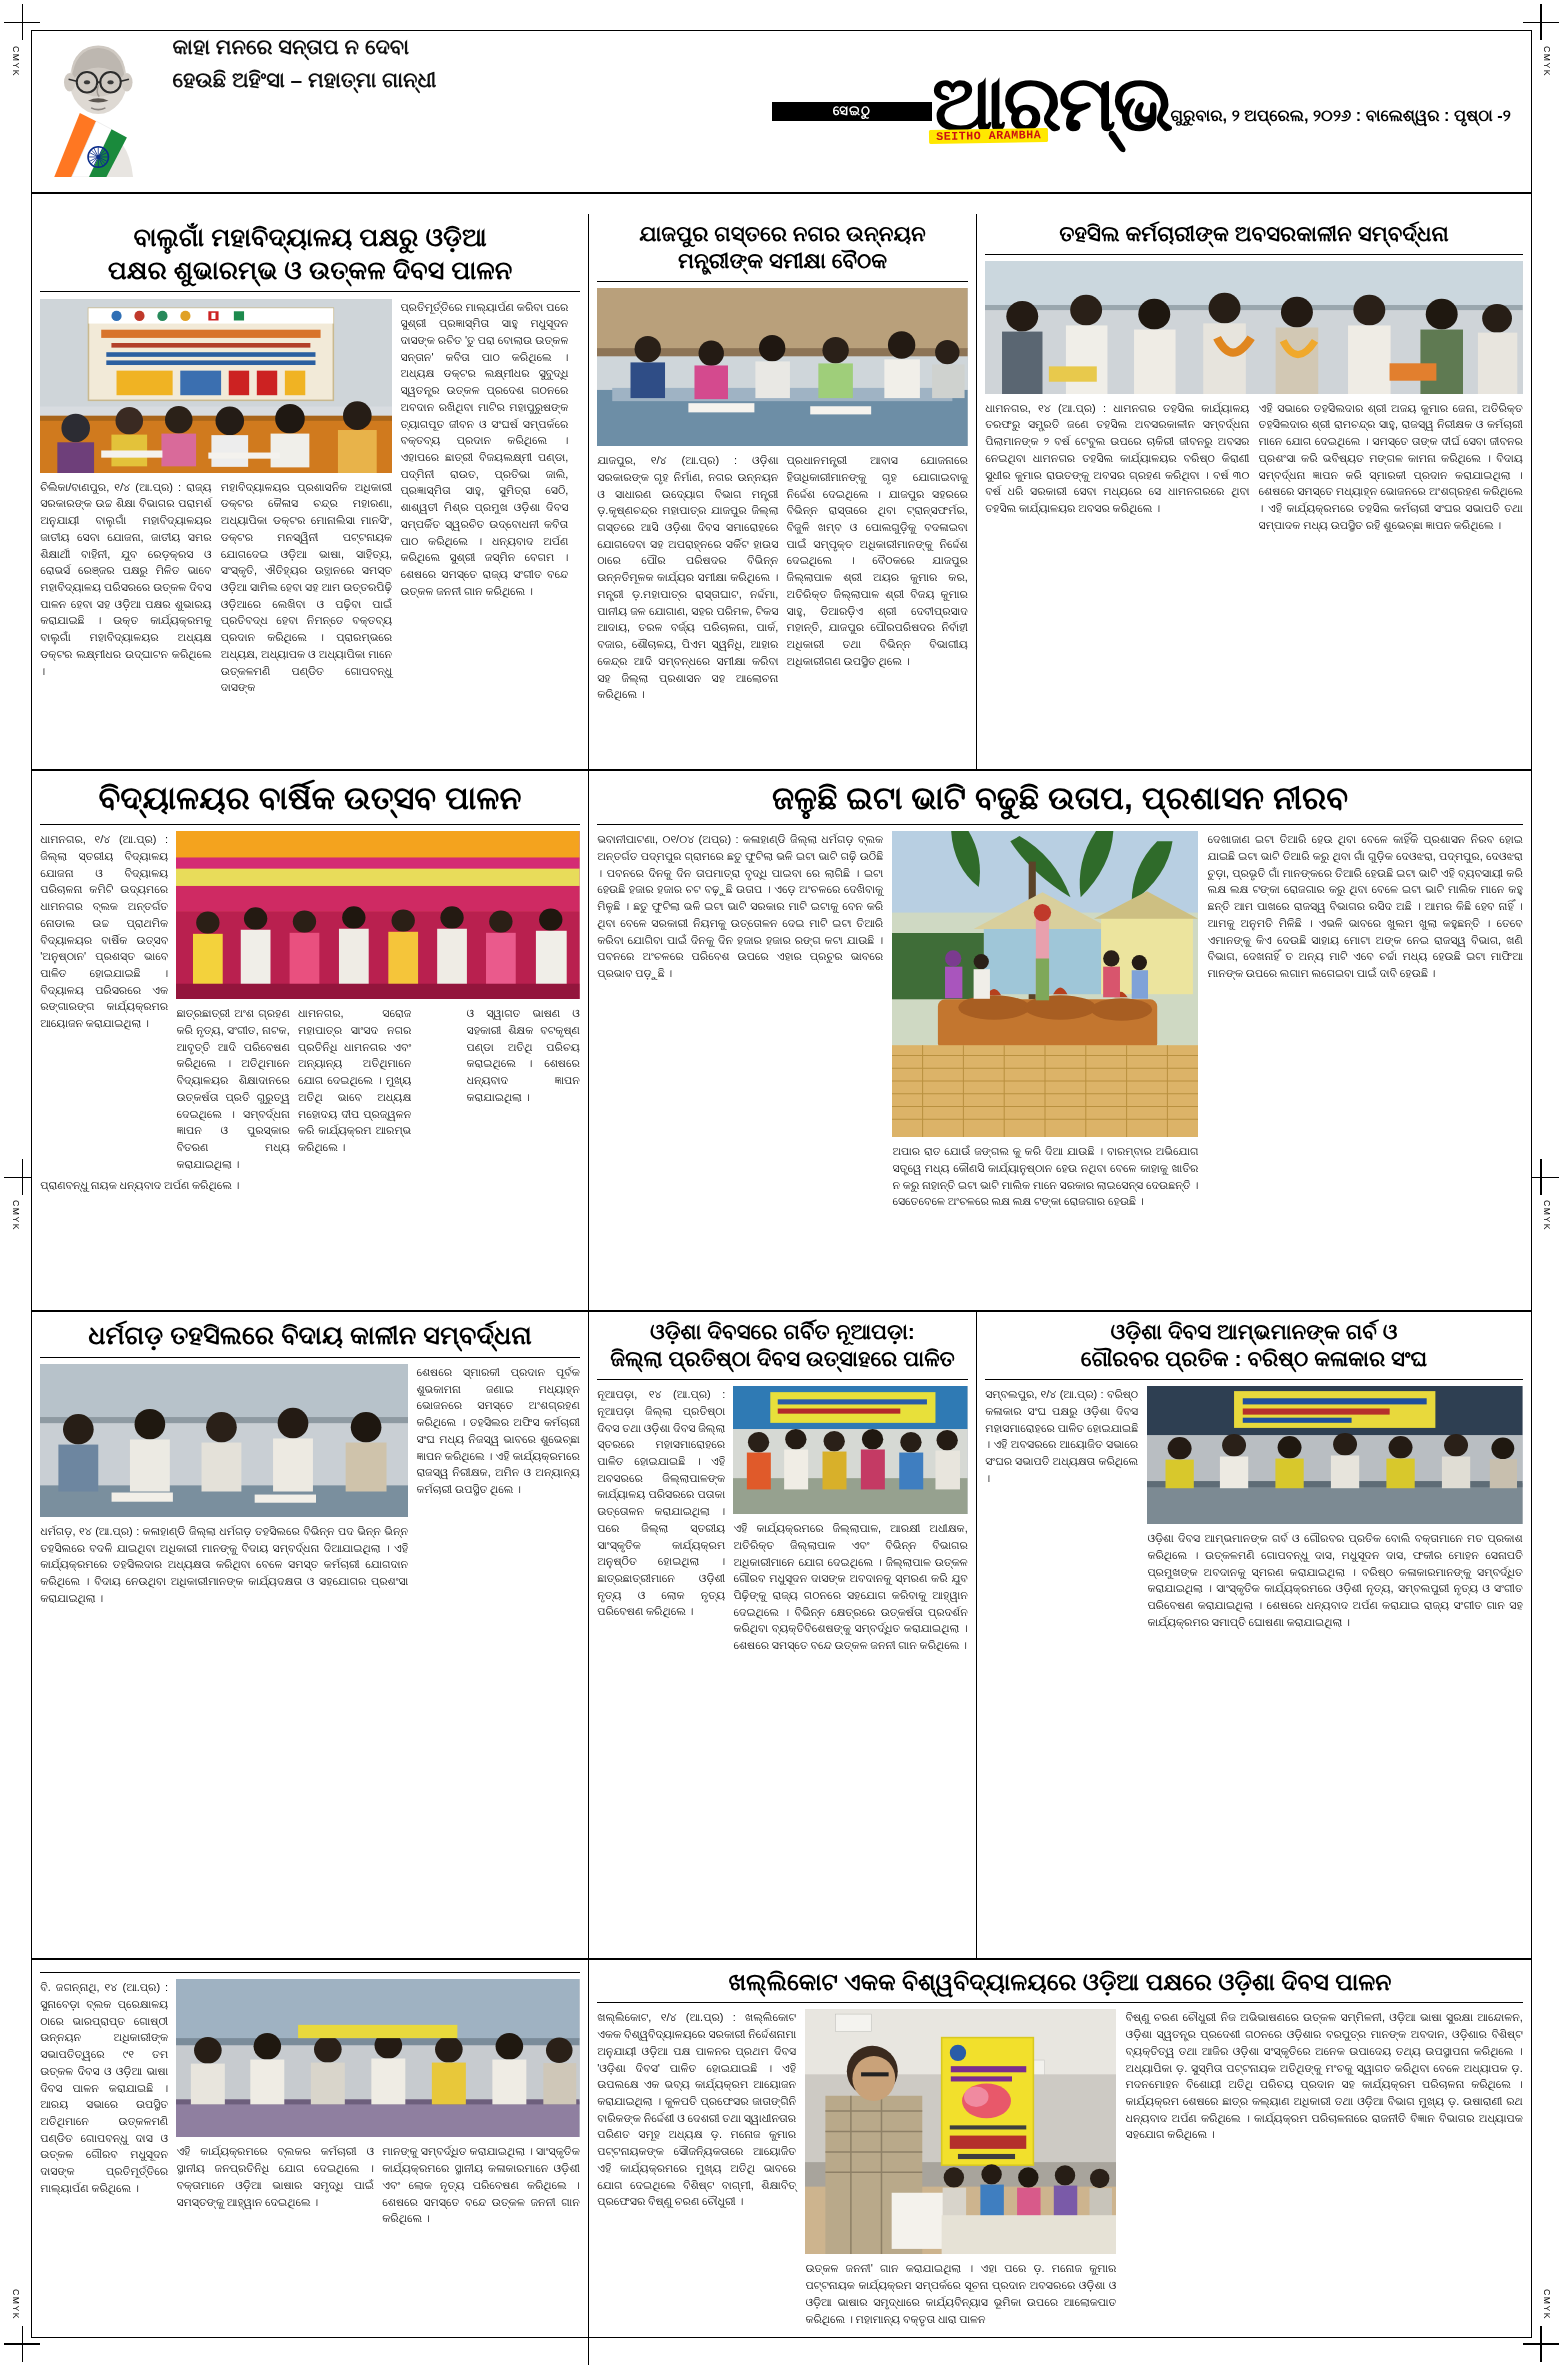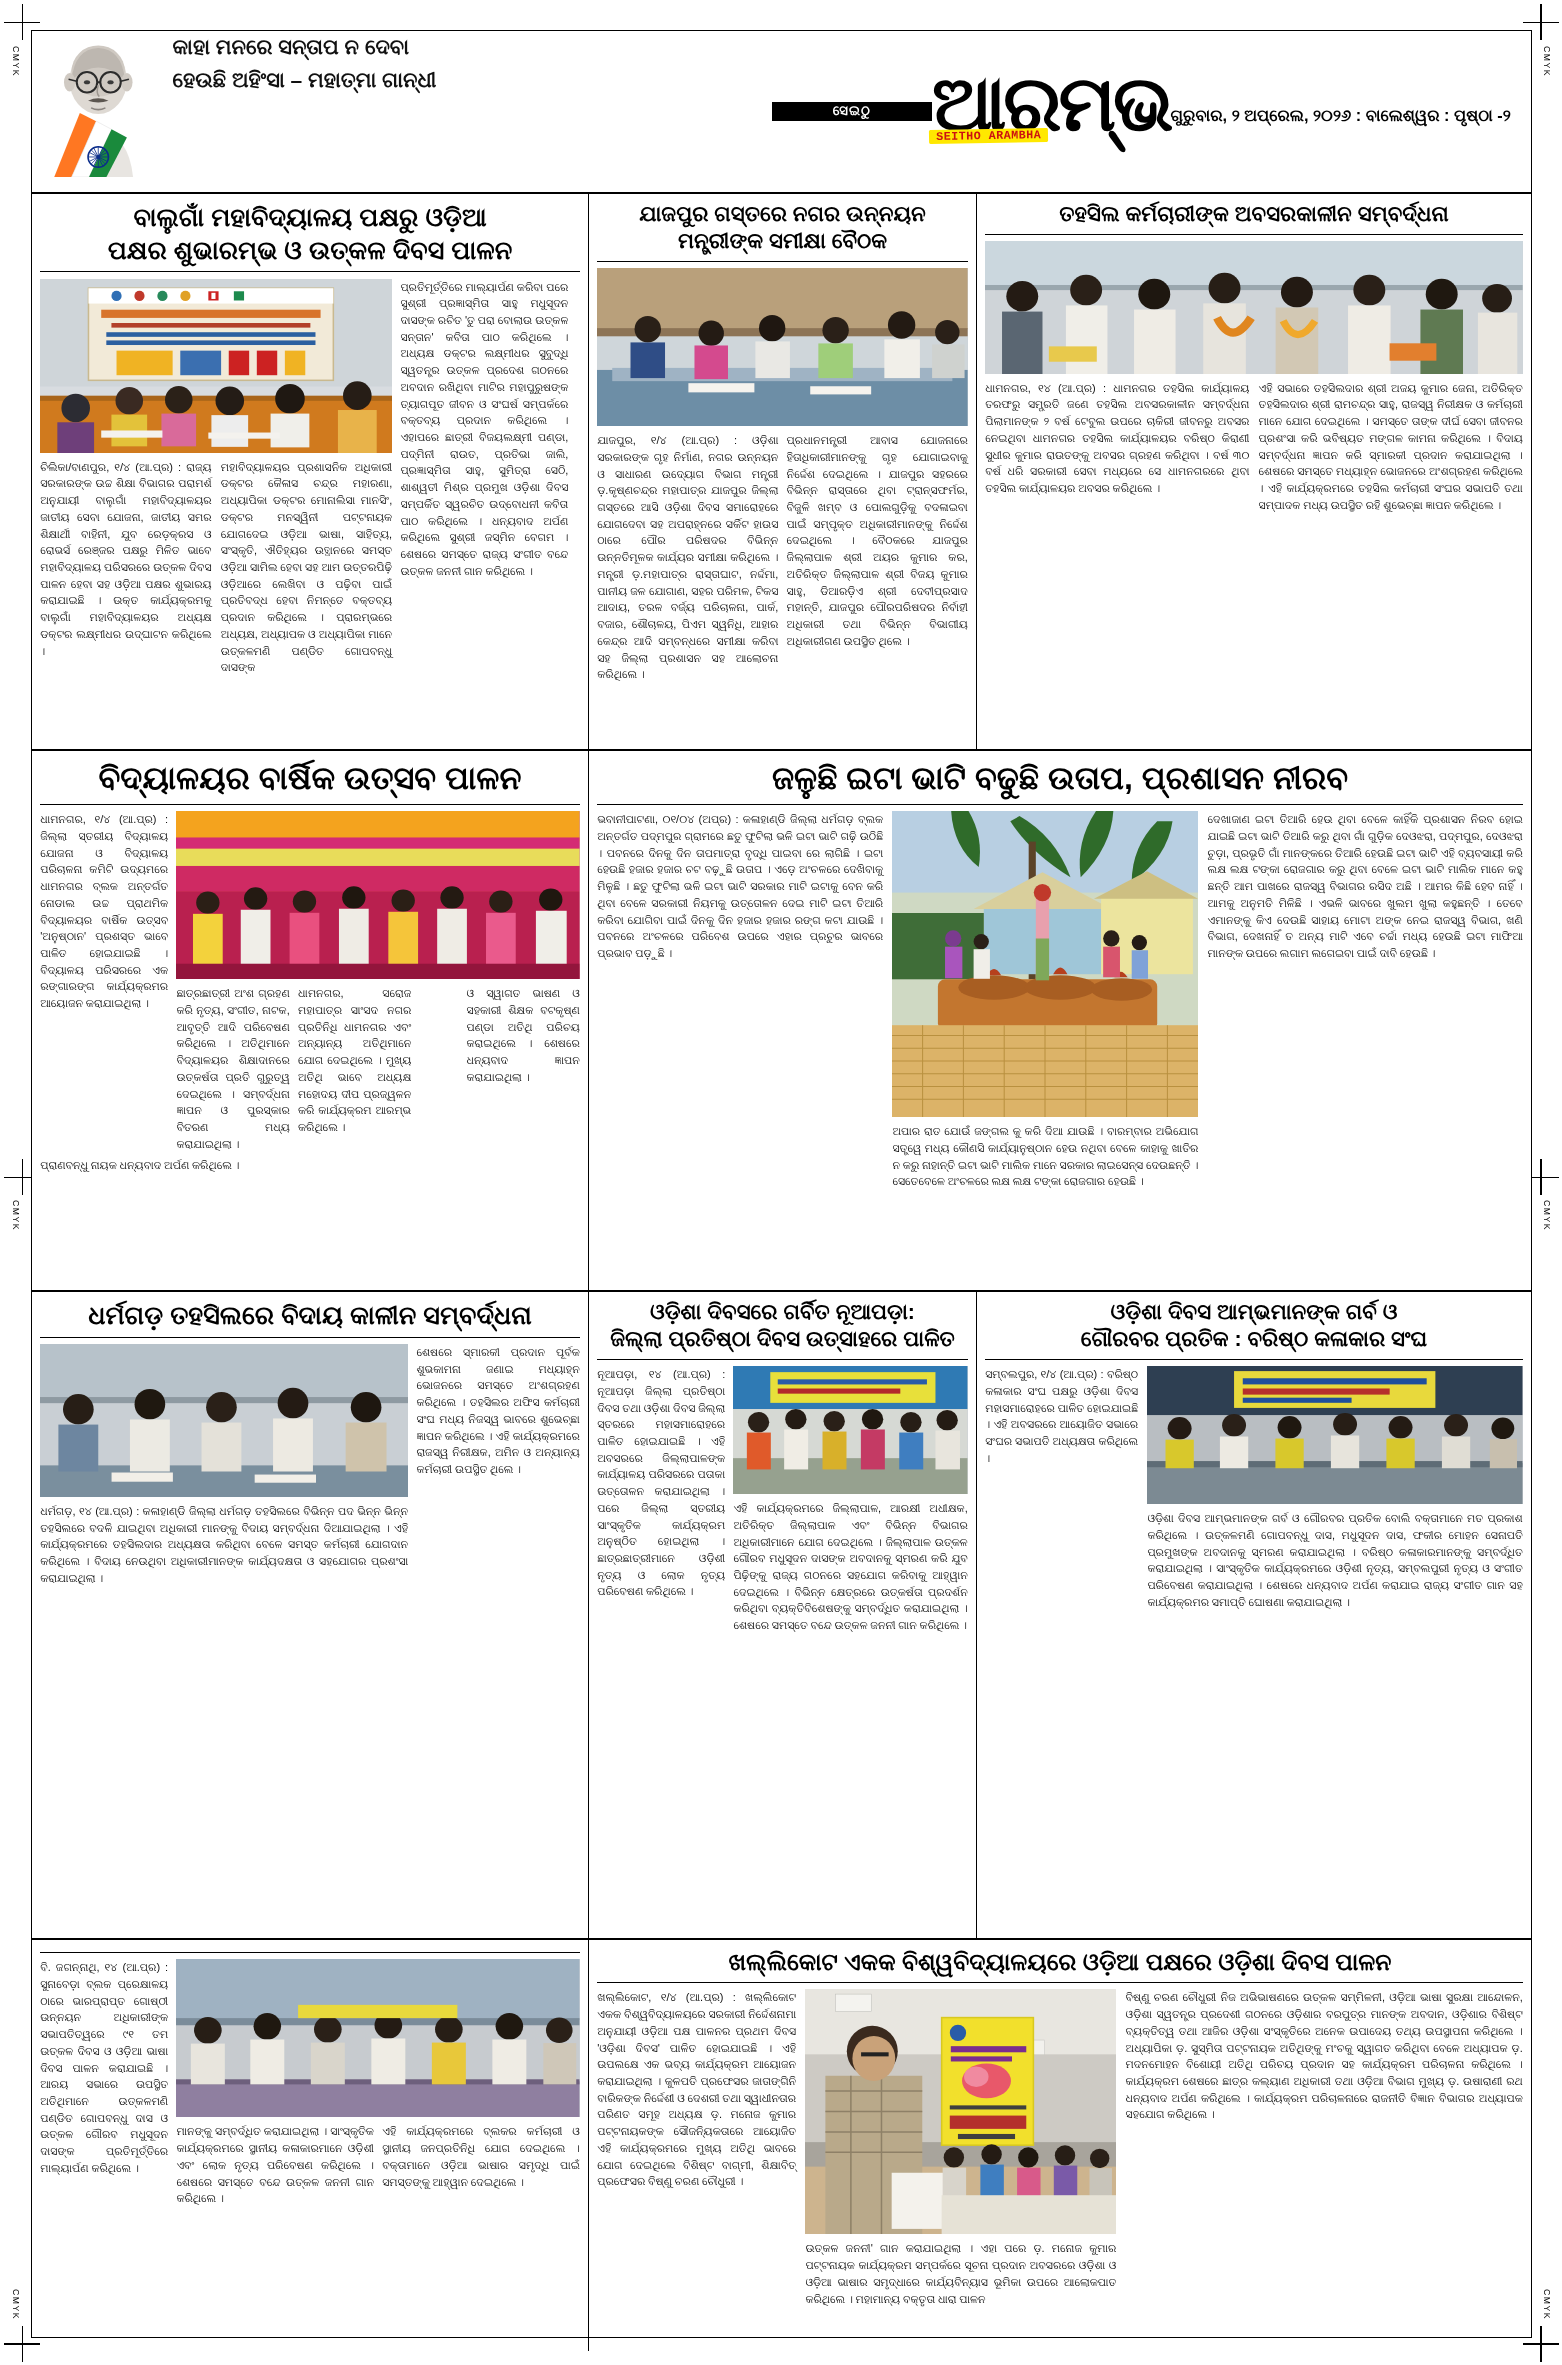--- a/index.html
+++ b/index.html
@@ -133,21 +133,21 @@
     <div class="mast-right">
       <div class="mast-seithu">ସେଇଠୁ</div>
       <div class="mast-title">
         <span>ଆରମ୍ଭ</span>
         <span class="mast-badge">SEITHO ARAMBHA</span>
       </div>
       <div class="mast-date">ଗୁରୁବାର, ୨ ଅପ୍ରେଲ, ୨୦୨୬ : ବାଲେଶ୍ୱର : ପୃଷ୍ଠା -୨</div>
     </div>
   </div>
 
-  <div style="display:flex; height:557px; border-bottom:2px solid #000;">
+  <div style="display:flex; height:557px; border-bottom:2px solid #000;margin-top:20px;">
 
     <div style="width:557px; padding:7.1px 8.2px 5.1px; border-right:1.5px solid #000;">
       <div class="hl hl1">
         <div>ବାଲୁଗାଁ ମହାବିଦ୍ୟାଳୟ ପକ୍ଷରୁ ଓଡ଼ିଆ</div>
         <div>ପକ୍ଷର ଶୁଭାରମ୍ଭ ଓ ଉତ୍କଳ ଦିବସ ପାଳନ</div>
       </div>
       <div class="rule" style="margin:5.1px 0 6.1px;"></div>
       <div style="display:flex; gap:8.2px;">
         <div style="width:352px;">
           <div class="photo" style="height:174px; margin-bottom:6.1px;">
@@ -544,22 +544,22 @@
                   <rect x="482" y="164" width="64" height="82" fill="#e8c83a"></rect>
                 <circle cx="628" cy="132" r="26" fill="#1f1810"></circle>
                   <rect x="596" y="158" width="64" height="88" fill="#efece4"></rect>
                 <circle cx="722" cy="140" r="25" fill="#2a2018"></circle>
                   <rect x="692" y="165" width="62" height="81" fill="#cfc7b8"></rect>
               </g>
               <rect x="230" y="90" width="300" height="26" fill="#e8d93c"></rect>
             </svg>
           </div>
           <div style="display:flex; gap:8.2px;">
+            <div class="body-col" style="flex:1;">ଏହି କାର୍ଯ୍ୟକ୍ରମରେ ବ୍ଲକର କର୍ମଚାରୀ ଓ ସ୍ଥାନୀୟ ଜନପ୍ରତିନିଧି ଯୋଗ ଦେଇଥିଲେ । ବକ୍ତାମାନେ ଓଡ଼ିଆ ଭାଷାର ସମୃଦ୍ଧି ପାଇଁ ସମସ୍ତଙ୍କୁ ଆହ୍ୱାନ ଦେଇଥିଲେ ।</div>
             <div class="body-col" style="flex:1;">ମାନଙ୍କୁ ସମ୍ବର୍ଦ୍ଧିତ କରାଯାଇଥିଲା । ସାଂସ୍କୃତିକ କାର୍ଯ୍ୟକ୍ରମରେ ସ୍ଥାନୀୟ କଳାକାରମାନେ ଓଡ଼ିଶୀ ଏବଂ ଲୋକ ନୃତ୍ୟ ପରିବେଷଣ କରିଥିଲେ । ଶେଷରେ ସମସ୍ତେ ବନ୍ଦେ ଉତ୍କଳ ଜନନୀ ଗାନ କରିଥିଲେ ।</div>
-            <div class="body-col" style="flex:1;">ଏହି କାର୍ଯ୍ୟକ୍ରମରେ ବ୍ଲକର କର୍ମଚାରୀ ଓ ସ୍ଥାନୀୟ ଜନପ୍ରତିନିଧି ଯୋଗ ଦେଇଥିଲେ । ବକ୍ତାମାନେ ଓଡ଼ିଆ ଭାଷାର ସମୃଦ୍ଧି ପାଇଁ ସମସ୍ତଙ୍କୁ ଆହ୍ୱାନ ଦେଇଥିଲେ ।</div>
           </div>
         </div>
       </div>
     </div>
 
     <div style="flex:1; padding:7.1px 8.2px 5.1px;">
       <div class="hl hl3">ଖଲ୍ଲିକୋଟ ଏକକ ବିଶ୍ୱବିଦ୍ୟାଳୟରେ ଓଡ଼ିଆ ପକ୍ଷରେ ଓଡ଼ିଶା ଦିବସ ପାଳନ</div>
       <div class="rule" style="margin:5.1px 0 6.1px;"></div>
       <div style="display:flex; gap:9.2px;">
         <div class="body-col" style="width:199px;">ଖଲ୍ଲିକୋଟ, ୧/୪ (ଆ.ପ୍ର) : ଖଲ୍ଲିକୋଟ ଏକକ ବିଶ୍ୱବିଦ୍ୟାଳୟରେ ସରକାରୀ ନିର୍ଦ୍ଦେଶନାମା ଅନୁଯାୟୀ ଓଡ଼ିଆ ପକ୍ଷ ପାଳନର ପ୍ରଥମ ଦିବସ 'ଓଡ଼ିଶା ଦିବସ' ପାଳିତ ହୋଇଯାଇଛି । ଏହି ଉପଲକ୍ଷେ ଏକ ଭବ୍ୟ କାର୍ଯ୍ୟକ୍ରମ ଆୟୋଜନ କରାଯାଇଥିଲା । କୁଳପତି ପ୍ରଫେସର ଜାତାଙ୍ଗିନି ବାରିକଙ୍କ ନିର୍ଦ୍ଦେଶୀ ଓ ଦେଶରୀ ତଥା ସ୍ୱାଧୀନତାର ପରିଣତ ସମୂହ ଅଧ୍ୟକ୍ଷ ଡ଼. ମନୋଜ କୁମାର ପଟ୍ଟନାୟକଙ୍କ ସୌଜନ୍ୟିକତାରେ ଆୟୋଜିତ ଏହି କାର୍ଯ୍ୟକ୍ରମରେ ମୁଖ୍ୟ ଅତିଥି ଭାବରେ ଯୋଗ ଦେଇଥିଲେ ବିଶିଷ୍ଟ ବାଗ୍ମୀ, ଶିକ୍ଷାବିତ୍ ପ୍ରଫେସର ବିଷ୍ଣୁ ଚରଣ ଚୌଧୁରୀ ।</div>

